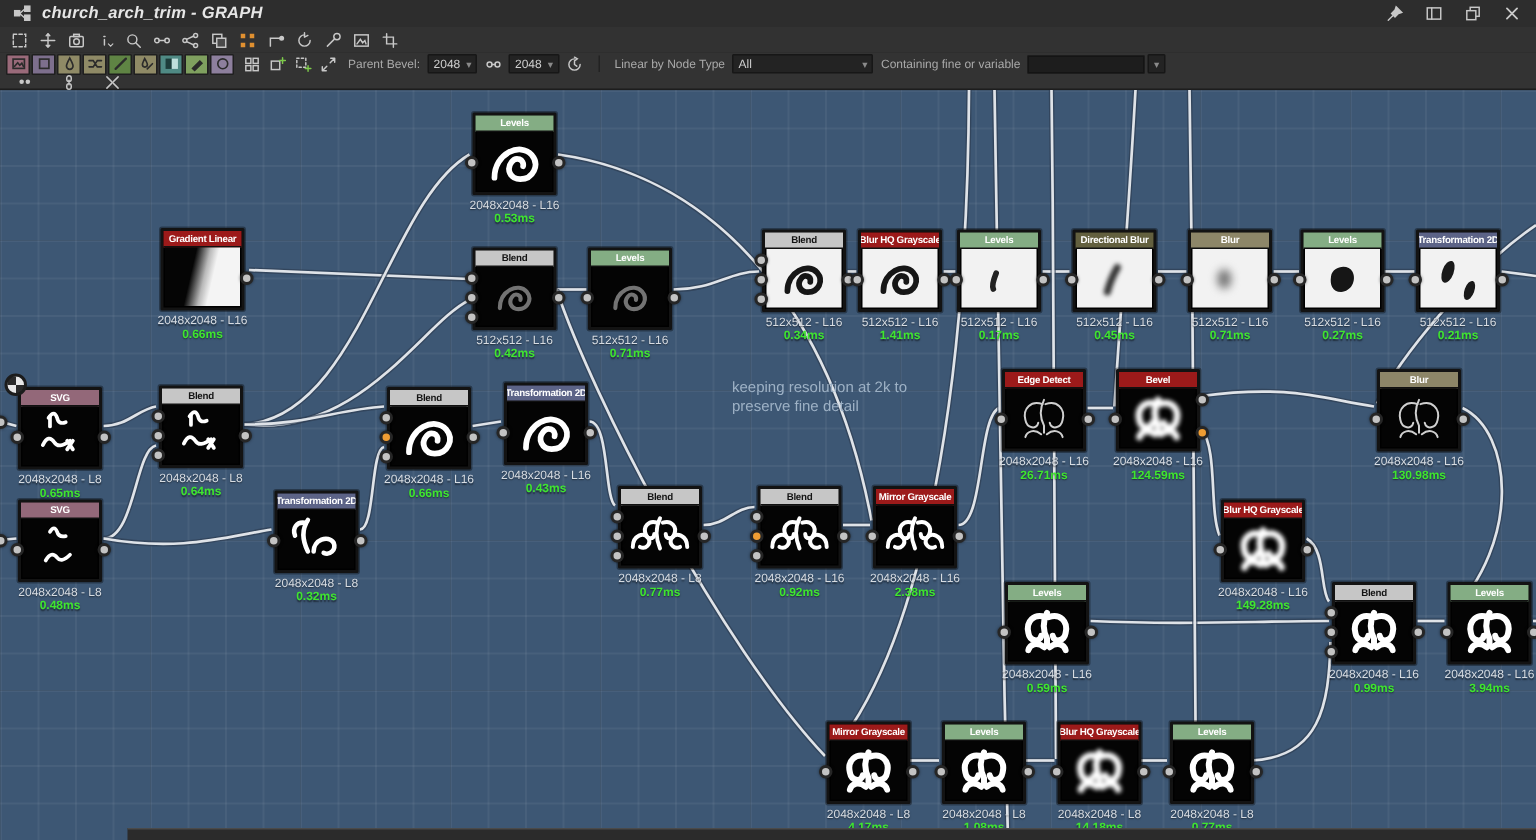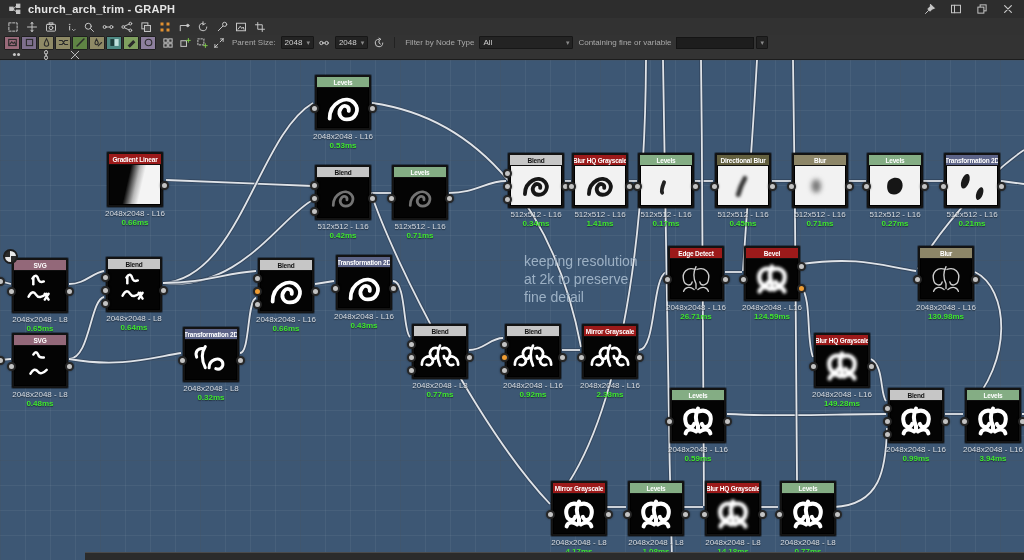--- a/index.html
+++ b/index.html
@@ -1,21 +1,21 @@
 <!DOCTYPE html>
 <html><head>
 <meta charset="utf-8">
 <style>
   html,body{margin:0;padding:0;background:#222;}
   body{width:1024px;height:560px;overflow:hidden;position:relative;
        font-family:"Liberation Sans","DejaVu Sans",sans-serif;-webkit-font-smoothing:antialiased;}
   
   #titlebar{position:absolute;left:0;top:0;width:1024px;height:18px;background:#2d2d2d;
     display:flex;align-items:center;padding:0 6px;box-sizing:border-box;z-index:20;}
-  #titlebar .title{color:#e6e6e6;font-size:11px;font-weight:bold;margin-left:5px;letter-spacing:.2px;}
+  #titlebar .title{color:#e6e6e6;font-size:11px;font-weight:bold;margin-left:5px;letter-spacing:.2px;font-style:italic;}
   #titlebar .spacer{flex:1;}
   #titlebar .wctl{display:flex;gap:9px;align-items:center;margin-right:2px;}
   #row1{position:absolute;left:0;top:18px;width:1024px;height:17px;background:#323232;
     display:flex;align-items:center;padding:0 4px;gap:2px;box-sizing:border-box;z-index:20;}
   #row2{position:absolute;left:0;top:35px;width:1024px;height:15px;background:#333333;
     display:flex;align-items:center;padding:0 4px;gap:2px;box-sizing:border-box;z-index:20;}
   #row3{position:absolute;left:0;top:50px;width:1024px;height:10px;background:#333333;
     border-bottom:1px solid #1d1d1d;display:flex;align-items:center;padding:0 8px;gap:12px;
     box-sizing:border-box;z-index:20;}
   .tbtn{width:17px;height:14px;display:flex;align-items:center;justify-content:center;border-radius:2px;}
@@ -47,22 +47,22 @@
     align-items:center;justify-content:center;overflow:hidden;}
   .nthumb.white{background:#f2f2f2;}
   .nthumb.black{background:#040404;}
   .nthumb.grad{background:linear-gradient(103deg,#050505 0%,#050505 36%,#b9b9b9 52%,#f4f4f4 62%);}
   .dot{position:absolute;width:9px;height:9px;border-radius:50%;background:#c3c3c3;
     border:2px solid #262626;box-sizing:border-box;box-shadow:0 0 2px rgba(0,0,0,.5);}
   .dot.orange{background:#ef9d33;}
   .ncap{position:absolute;width:110px;text-align:center;z-index:3;}
   .ncap .res{font-size:8px;color:#d7dce2;text-shadow:0 1px 1px rgba(0,0,0,.5);}
   .ncap .ms{font-size:8px;font-weight:bold;color:#3fe62f;text-shadow:0 1px 1px rgba(0,0,0,.5);}
-  #annotation{position:absolute;left:524px;top:252px;width:128px;z-index:2;color:#9db1c5;
-    font-size:14px;line-height:1.3;}
+  #annotation{position:absolute;left:488px;top:252px;width:128px;z-index:2;color:#9db1c5;
+    font-size:10px;line-height:1.3;}
   #alpha-badge{position:absolute;left:3px;top:249px;width:15px;height:15px;border-radius:50%;
     z-index:4;border:2px solid #1c1c1c;box-sizing:border-box;background:#cfcfcf;
     background-image:conic-gradient(#e8e8e8 0 25%,#2a2a2a 0 50%,#e8e8e8 0 75%,#2a2a2a 0 100%);}
   #bottom-strip{position:absolute;left:85px;top:552px;width:939px;height:8px;background:#2b2b2b;
     border-top:1px solid #4a4a4a;z-index:5;}
 </style>
 </head>
 <body>
 
 <div id="titlebar">
@@ -264,21 +264,21 @@
           <rect x="2.5" y="2.5" width="8" height="8" stroke-dasharray="2 2"></rect>
           <path d="M12.5 9v5M10 11.5h5" stroke="#7dc94a"></path>
         </svg>
       </span>
       <span class="tbtn">
         <svg viewBox="0 0 16 16" width="12" height="12" fill="none" stroke="#c8c8c8" stroke-width="1.3" stroke-linecap="round">
           <path d="M6.5 9.5L2.5 13.5M2.5 13.5h3.5M2.5 13.5V10M9.5 6.5L13.5 2.5M13.5 2.5H10M13.5 2.5V6"></path>
         </svg>
       </span>
     </span>
-  <span class="lbl">Parent Size:</span>
+  <span class="lbl">Parent Bevel:</span>
   <span class="dd">
     <span>2048</span>
       <span class="arr">▾</span>
   </span>
   <span class="tbtn">
       <svg viewBox="0 0 16 16" width="12" height="12" fill="none" stroke="#c8c8c8" stroke-width="1.3" stroke-linecap="round">
         <circle cx="4.5" cy="8" r="2.2"></circle>
         <circle cx="11.5" cy="8" r="2.2"></circle>
         <path d="M6.5 8h3"></path>
       </svg>
@@ -288,21 +288,21 @@
       <span class="arr">▾</span>
   </span>
   <span class="tbtn">
       <svg viewBox="0 0 16 16" width="12" height="12" fill="none" stroke="#c8c8c8" stroke-width="1.3" stroke-linecap="round">
         <path d="M13 8A5 5 0 1 1 8 3"></path>
         <path d="M8 1.5L10.5 3 8 4.8"></path>
         <path d="M8 5.5V8l2 1.5"></path>
       </svg>
     </span>
   <span class="sep"></span>
-  <span class="lbl">Filter by Node Type</span>
+  <span class="lbl">Linear by Node Type</span>
   <span class="dd" style="width:86px;justify-content:space-between;">
     <span>All</span>
       <span class="arr">▾</span>
   </span>
   <span class="lbl">Containing fine or variable</span>
   <input class="txt" value="" style="">
   <span class="dd">
       <span class="arr">▾</span>
     </span>
 </div>

